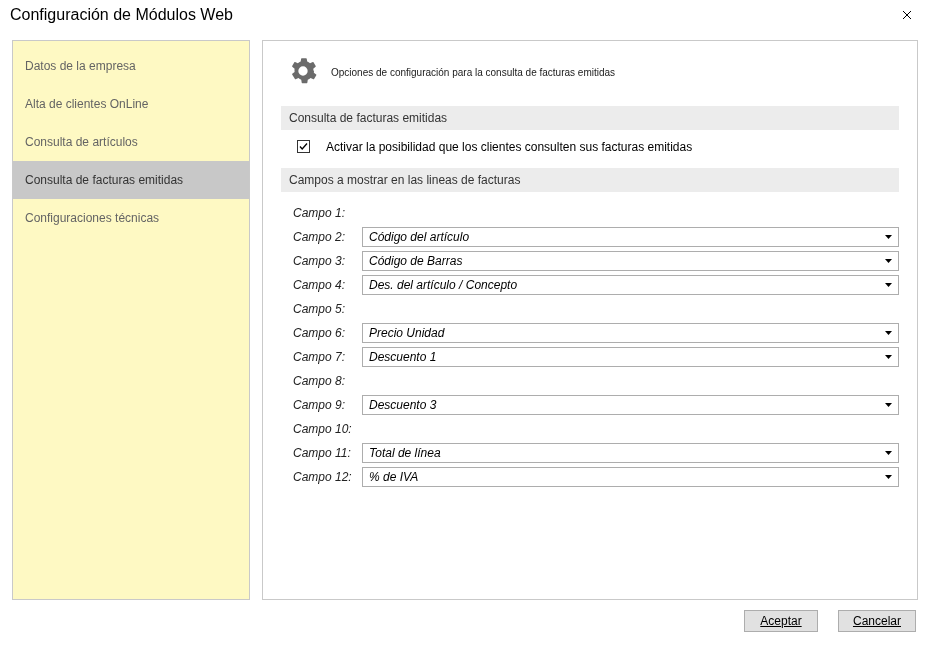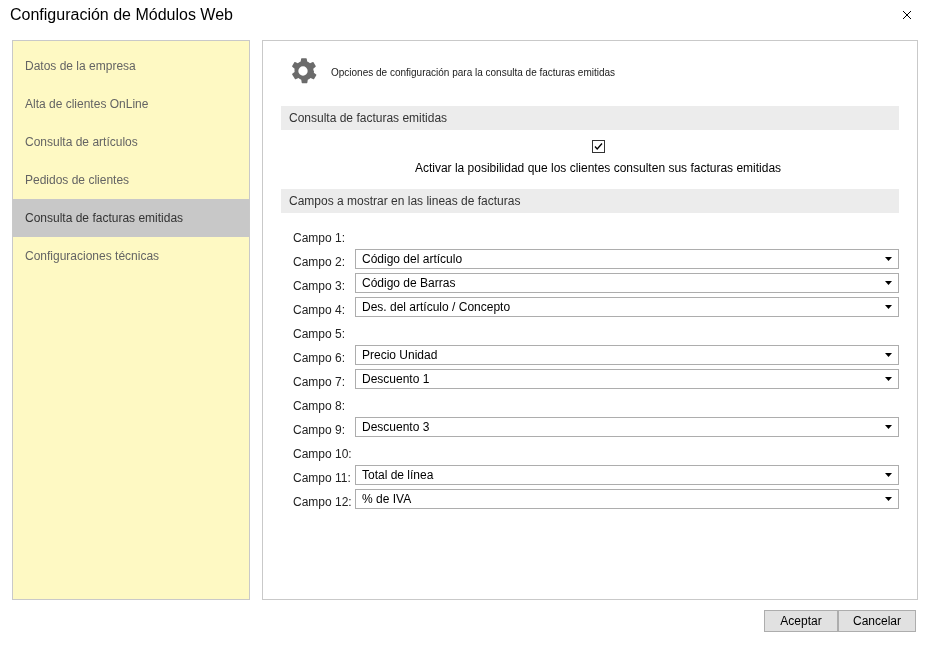--- a/index.html
+++ b/index.html
@@ -69,45 +69,44 @@
   }
   .section-title {
     background: #ececec;
     padding: 5px 8px;
     color: #333;
     font-size: 12px;
     margin-bottom: 10px;
   }
   .checkbox-row {
     display: flex;
-    align-items: center;
-    gap: 8px;
+    gap: 16px;
     padding-left: 16px;
     margin-bottom: 14px;
-    flex-direction: column;
   }
   .checkbox {
     width: 13px; height: 13px;
     border: 1px solid #333;
     display: inline-flex;
     align-items: center;
     justify-content: center;
     font-size: 10px;
     line-height: 1;
     cursor: pointer;
     background: #fff;
   }
   .checkbox svg { display:block; }
   .fields-area { padding-left: 12px; }
   .field-row {
     display: flex;
-    align-items: flex-end;
-    gap: 2px;
+    align-items: center;
+    gap: 9px;
     margin-bottom: 2px;
     height: 22px;
+    font-style: italic;
   }
   .field-label {
     width: 60px;
     text-align: left;
     color: #222;
     white-space: nowrap;
   }
   .dropdown {
     flex: 1;
     height: 20px;
@@ -124,22 +123,23 @@
     width: 16px; height: 16px;
     display: flex; align-items: center; justify-content: center;
     color: #000;
     font-size: 8px;
   }
   .footer {
     height: 42px;
     display: flex;
     justify-content: flex-end;
     align-items: center;
-    gap: 0;
+    gap: 20px;
     padding: 10px 14px;
+    text-decoration: underline;
   }
   .btn {
     min-width: 74px;
     height: 22px;
     border: 1px solid #adadad;
     background: #e1e1e1;
     display: inline-flex;
     align-items: center;
     justify-content: center;
     padding: 0 14px;
@@ -158,21 +158,20 @@
       </svg>
   </div>
 </div>
 
 <div class="body-area">
 
   <div class="sidebar" id="sidebar">
       <div class="sidebar-item"><span>Datos de la empresa</span></div>
       <div class="sidebar-item"><span>Alta de clientes OnLine</span></div>
       <div class="sidebar-item"><span>Consulta de artículos</span></div>
-      <div class="sidebar-item"><span>Pedidos de clientes</span></div>
       <div class="sidebar-item selected"><span>Consulta de facturas emitidas</span></div>
       <div class="sidebar-item"><span>Configuraciones técnicas</span></div>
     </div>
 
   <div class="main">
     <div class="header-row">
       <span class="gear">
         <svg width="28" height="28" viewBox="0 0 24 24">
           <path fill="#6b6b6b" d="M12 8a4 4 0 100 8 4 4 0 000-8zm9.4 4c0 .5 0 .9-.1 1.4l2 1.6c.2.1.2.4.1.6l-1.9 3.3c-.1.2-.4.3-.6.2l-2.4-1a7.7 7.7 0 01-2.4 1.4l-.4 2.5c0 .2-.2.4-.5.4h-3.8c-.2 0-.4-.2-.5-.4l-.4-2.5a7.7 7.7 0 01-2.4-1.4l-2.4 1c-.2.1-.5 0-.6-.2L2.7 15c-.1-.2-.1-.5.1-.6l2-1.6c0-.5-.1-.9-.1-1.4s0-.9.1-1.4l-2-1.6c-.2-.1-.2-.4-.1-.6l1.9-3.3c.1-.2.4-.3.6-.2l2.4 1a7.7 7.7 0 012.4-1.4l.4-2.5c0-.2.2-.4.5-.4h3.8c.2 0 .4.2.5.4l.4 2.5c.9.3 1.7.8 2.4 1.4l2.4-1c.2-.1.5 0 .6.2l1.9 3.3c.1.2.1.5-.1.6l-2 1.6c.1.5.1.9.1 1.4z"></path>
         </svg>

